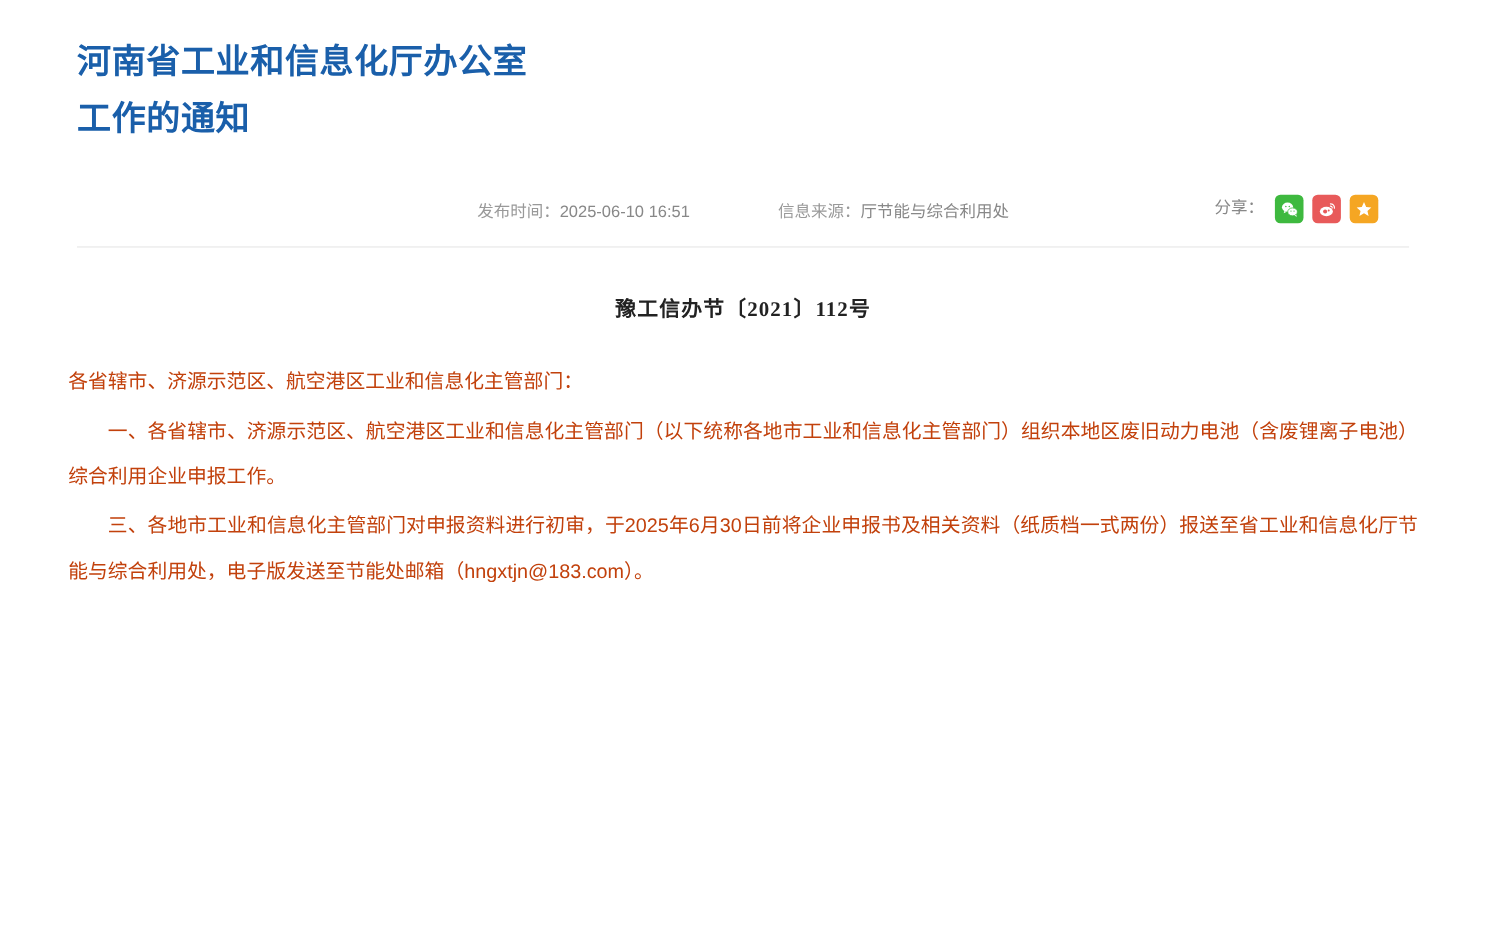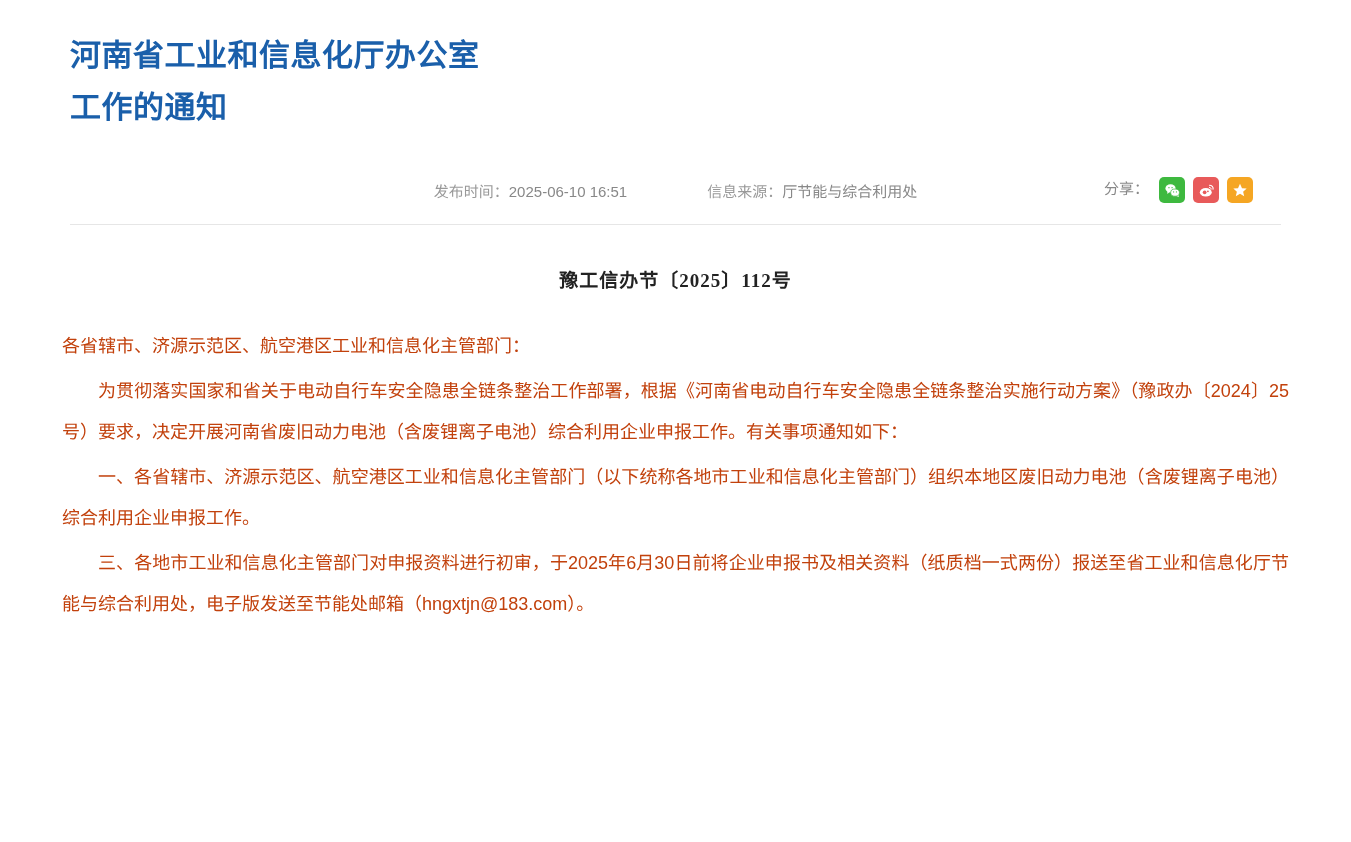--- a/index.html
+++ b/index.html
@@ -155,22 +155,21 @@
       <span class="share-icon share-star" title="收藏">
         <svg width="16" height="16" viewBox="0 0 24 24" aria-hidden="true">
           <polygon points="12,2.6 15,9.2 22,9.9 16.7,14.6 18.3,21.4 12,17.8 5.7,21.4 7.3,14.6 2,9.9 9,9.2" fill="#ffffff"></polygon>
         </svg>
       </span>
     </div>
   </div>
 
   <div class="divider"></div>
 
-  <div class="docnum">豫工信办节〔2025〕112号</div>
+  <div class="docnum">豫工信办节〔2021〕112号</div>
 
   <div class="body-block">
     <p class="p-noindent">各省辖市、济源示范区、航空港区工业和信息化主管部门：</p>
-    <p class="p-indent">为贯彻落实国家和省关于电动自行车安全隐患全链条整治工作部署，根据《河南省电动自行车安全隐患全链条整治实施行动方案》（豫政办〔2024〕25号）要求，决定开展河南省废旧动力电池（含废锂离子电池）综合利用企业申报工作。有关事项通知如下：</p>
     <p class="p-indent">一、各省辖市、济源示范区、航空港区工业和信息化主管部门（以下统称各地市工业和信息化主管部门）组织本地区废旧动力电池（含废锂离子电池）综合利用企业申报工作。</p>
     <p class="p-indent">三、各地市工业和信息化主管部门对申报资料进行初审，于2025年6月30日前将企业申报书及相关资料（纸质档一式两份）报送至省工业和信息化厅节能与综合利用处，电子版发送至节能处邮箱（hngxtjn@183.com）。</p>
   </div>
 
 </div>
 
 </body></html>

